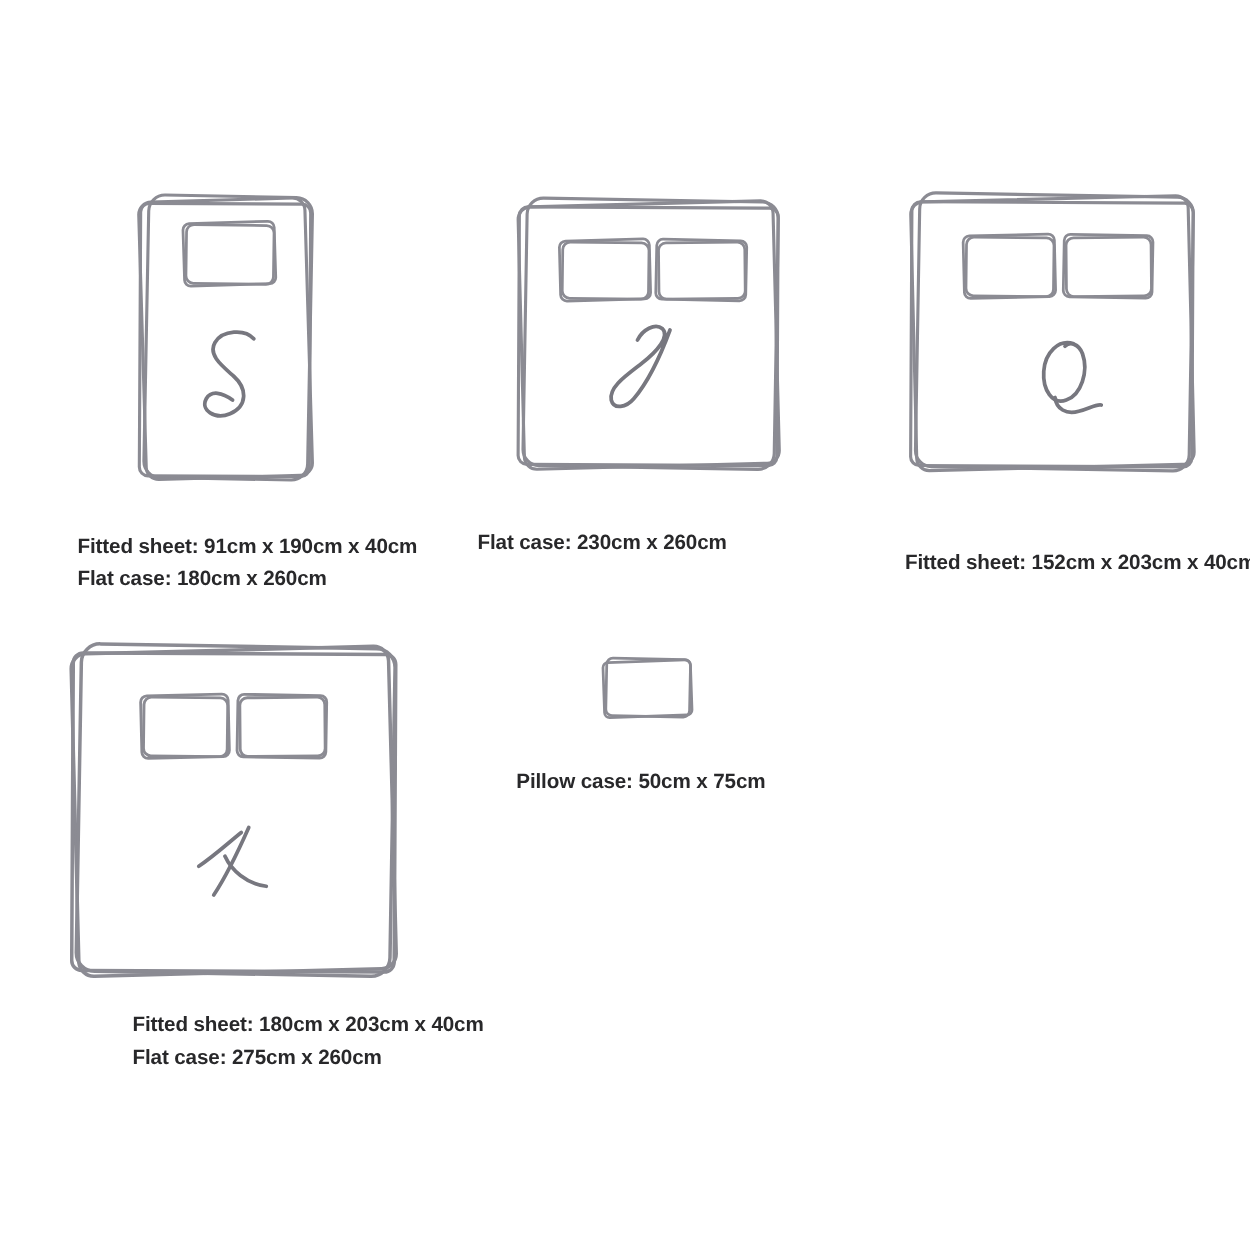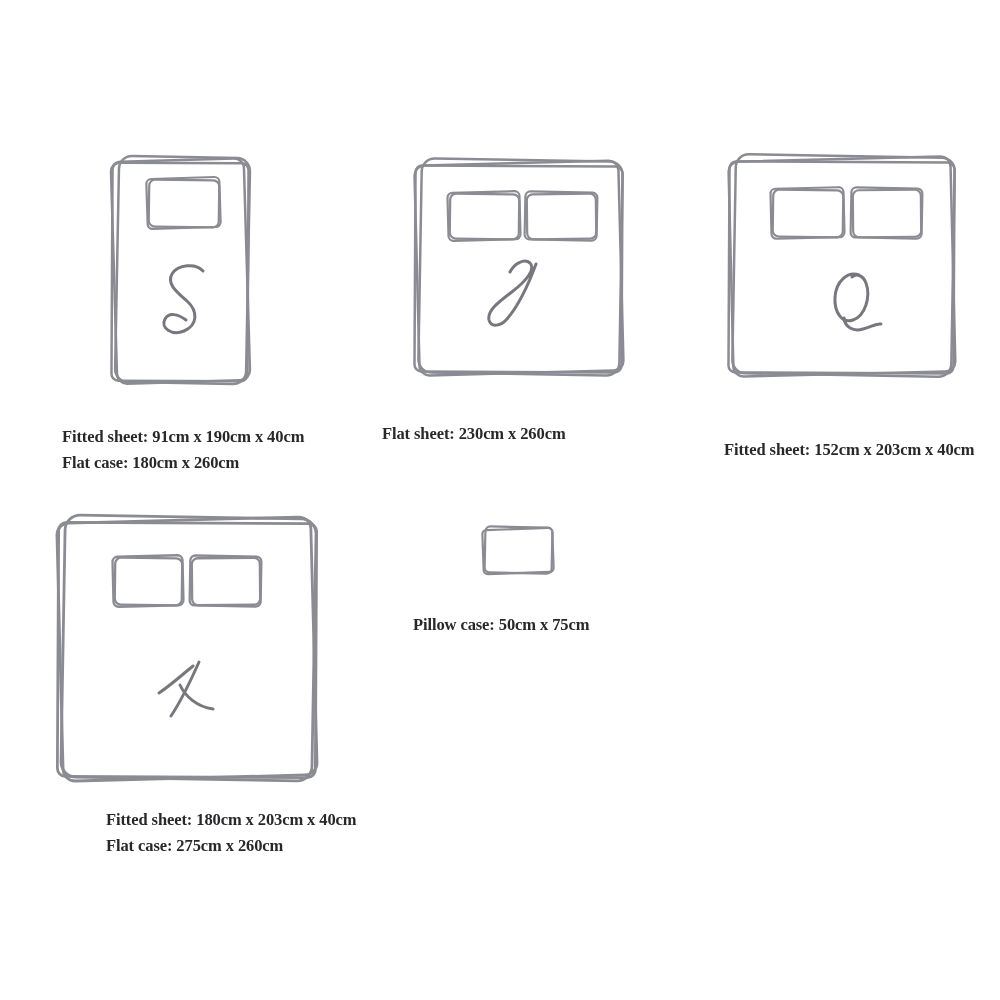--- a/index.html
+++ b/index.html
@@ -1,18 +1,18 @@
 <!DOCTYPE html>
 <html><head>
 <meta charset="utf-8">
 <style>
   html,body{margin:0;padding:0;background:#ffffff;}
   .canvas{
     position:relative;width:1000px;height:1000px;background:#ffffff;overflow:hidden;
-    font-family:Liberation Serif, serif;
+    font-family:Liberation Sans, sans-serif;
   }
   figure{position:absolute;margin:0;padding:0;}
   .caption{
     position:absolute;color:#28282a;font-size:16.5px;font-weight:700;
     line-height:26px;letter-spacing:-0.1px;white-space:nowrap;
   }
   svg{display:block;}
 </style>
 </head>
 <body>
@@ -100,21 +100,21 @@
       </g>
     </svg>
   </figure>
 
   <div class="caption" style="left:62px;top:424px;">
     <div>Fitted sheet: 91cm x 190cm x 40cm</div>
     <div>Flat case: 180cm x 260cm</div>
   </div>
 
   <div class="caption" style="left:382px;top:421px;">
-    <div>Flat sheet: 230cm x 260cm</div>
+    <div>Flat case: 230cm x 260cm</div>
   </div>
 
   <div class="caption" style="left:724px;top:421px;margin-top:16px;">
     <div>Fitted sheet: 152cm x 203cm x 40cm</div>
   </div>
 
   <div class="caption" style="left:58px;top:807px;margin-left:48px;">
     <div>Fitted sheet: 180cm x 203cm x 40cm</div>
     <div>Flat case: 275cm x 260cm</div>
   </div>

